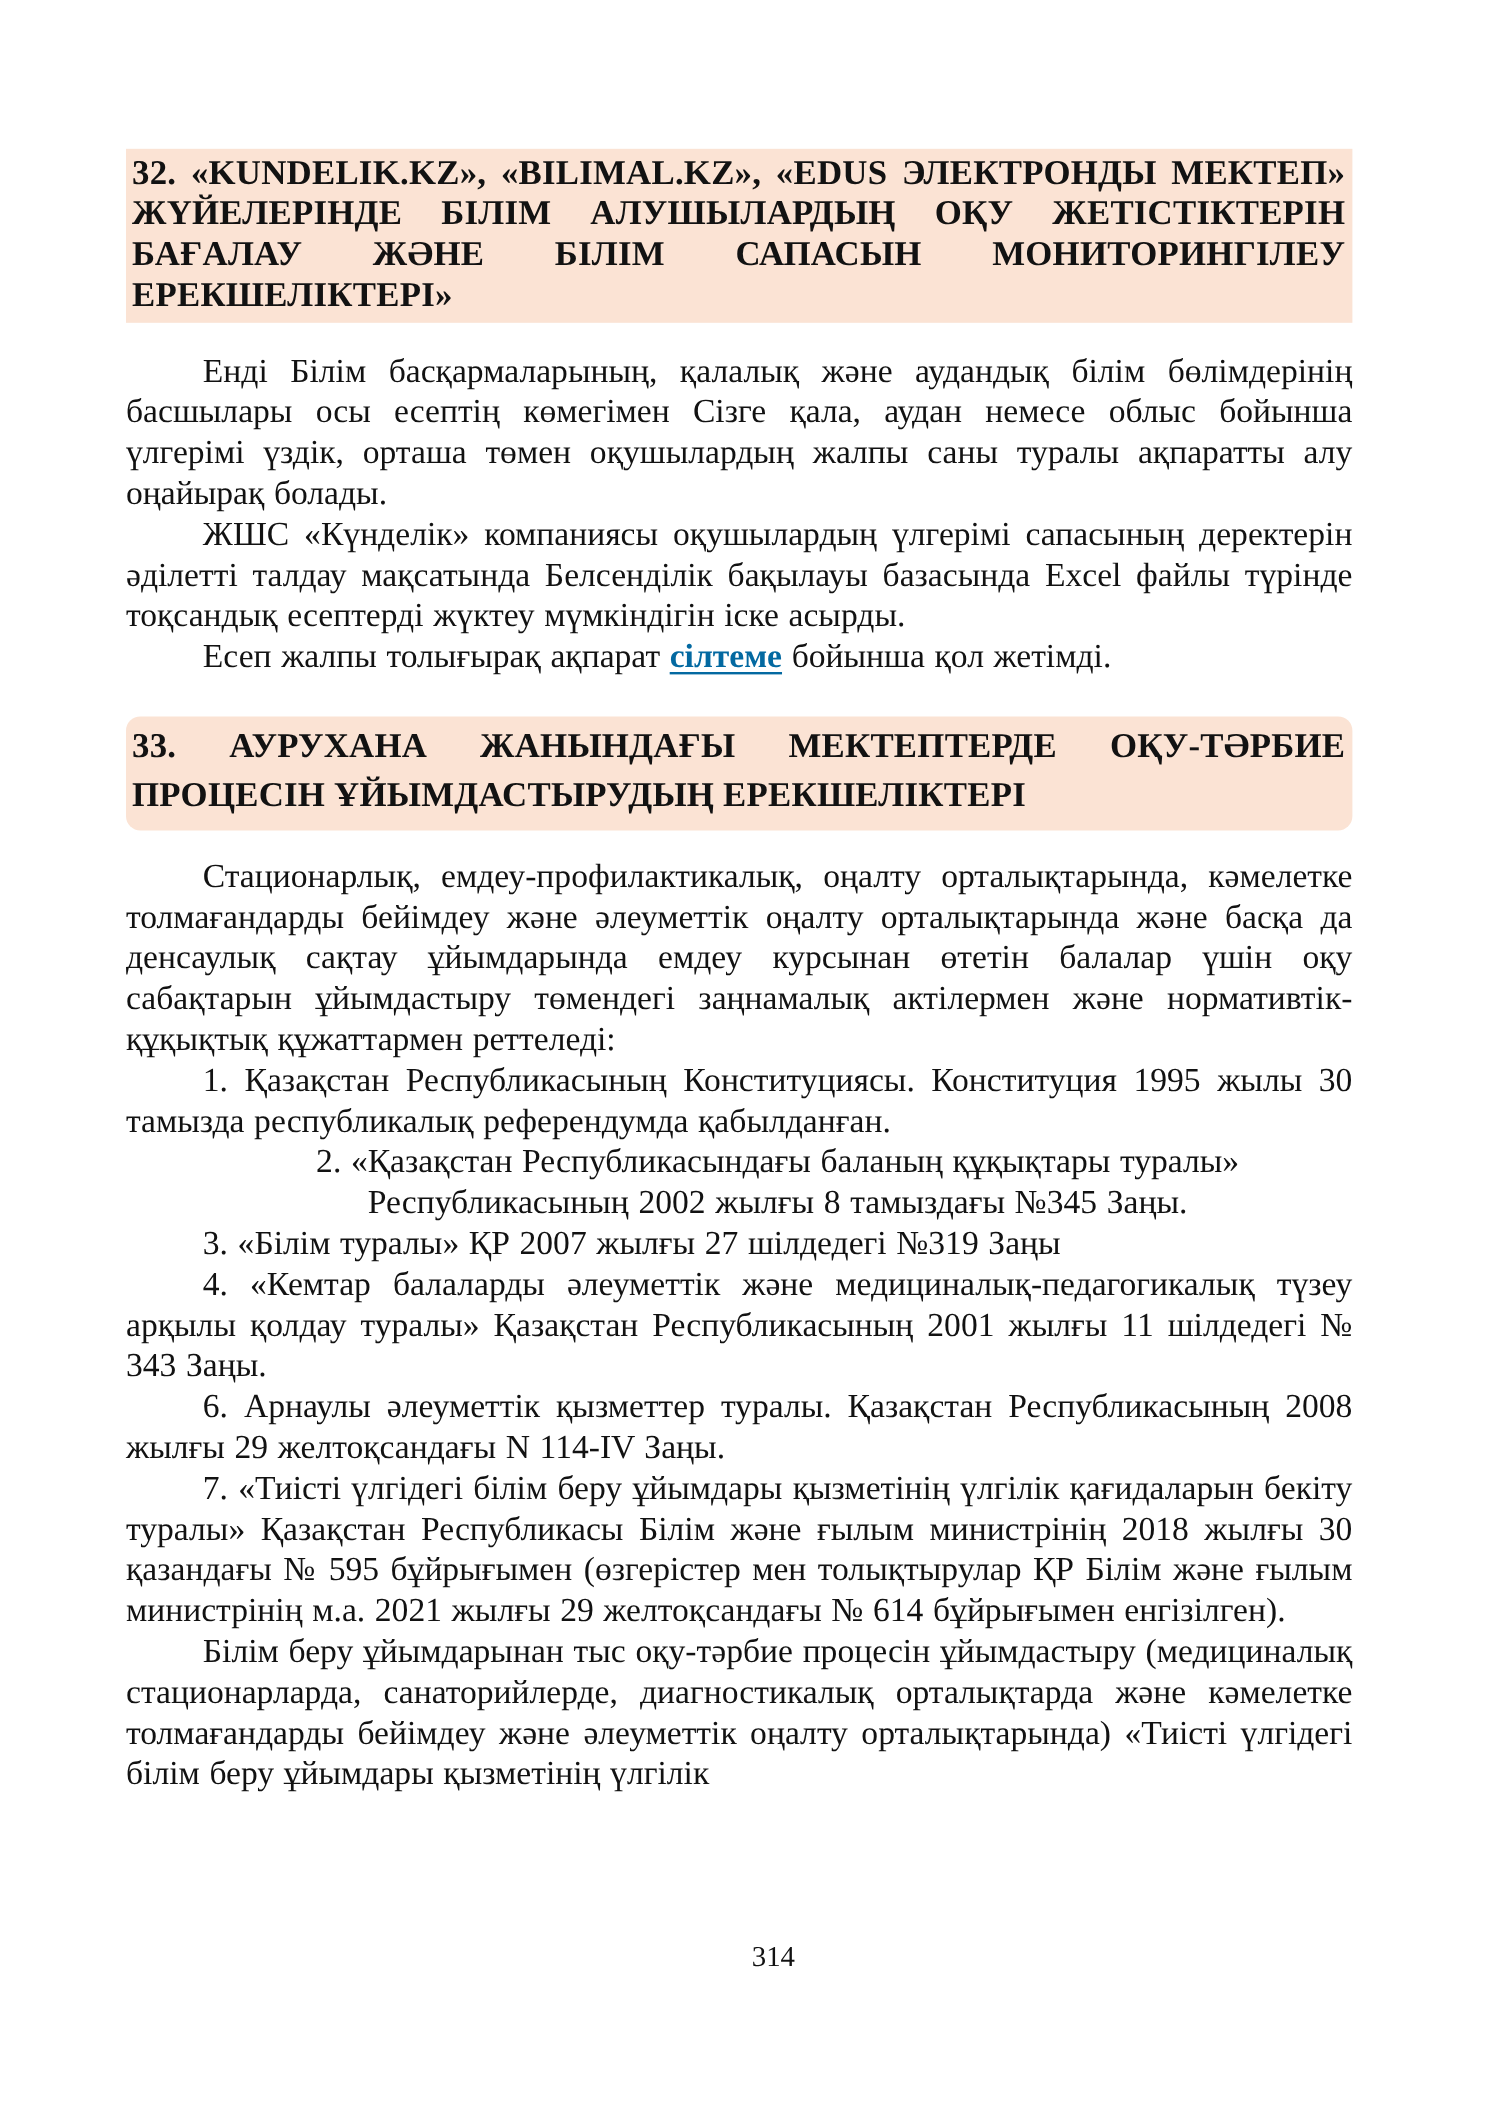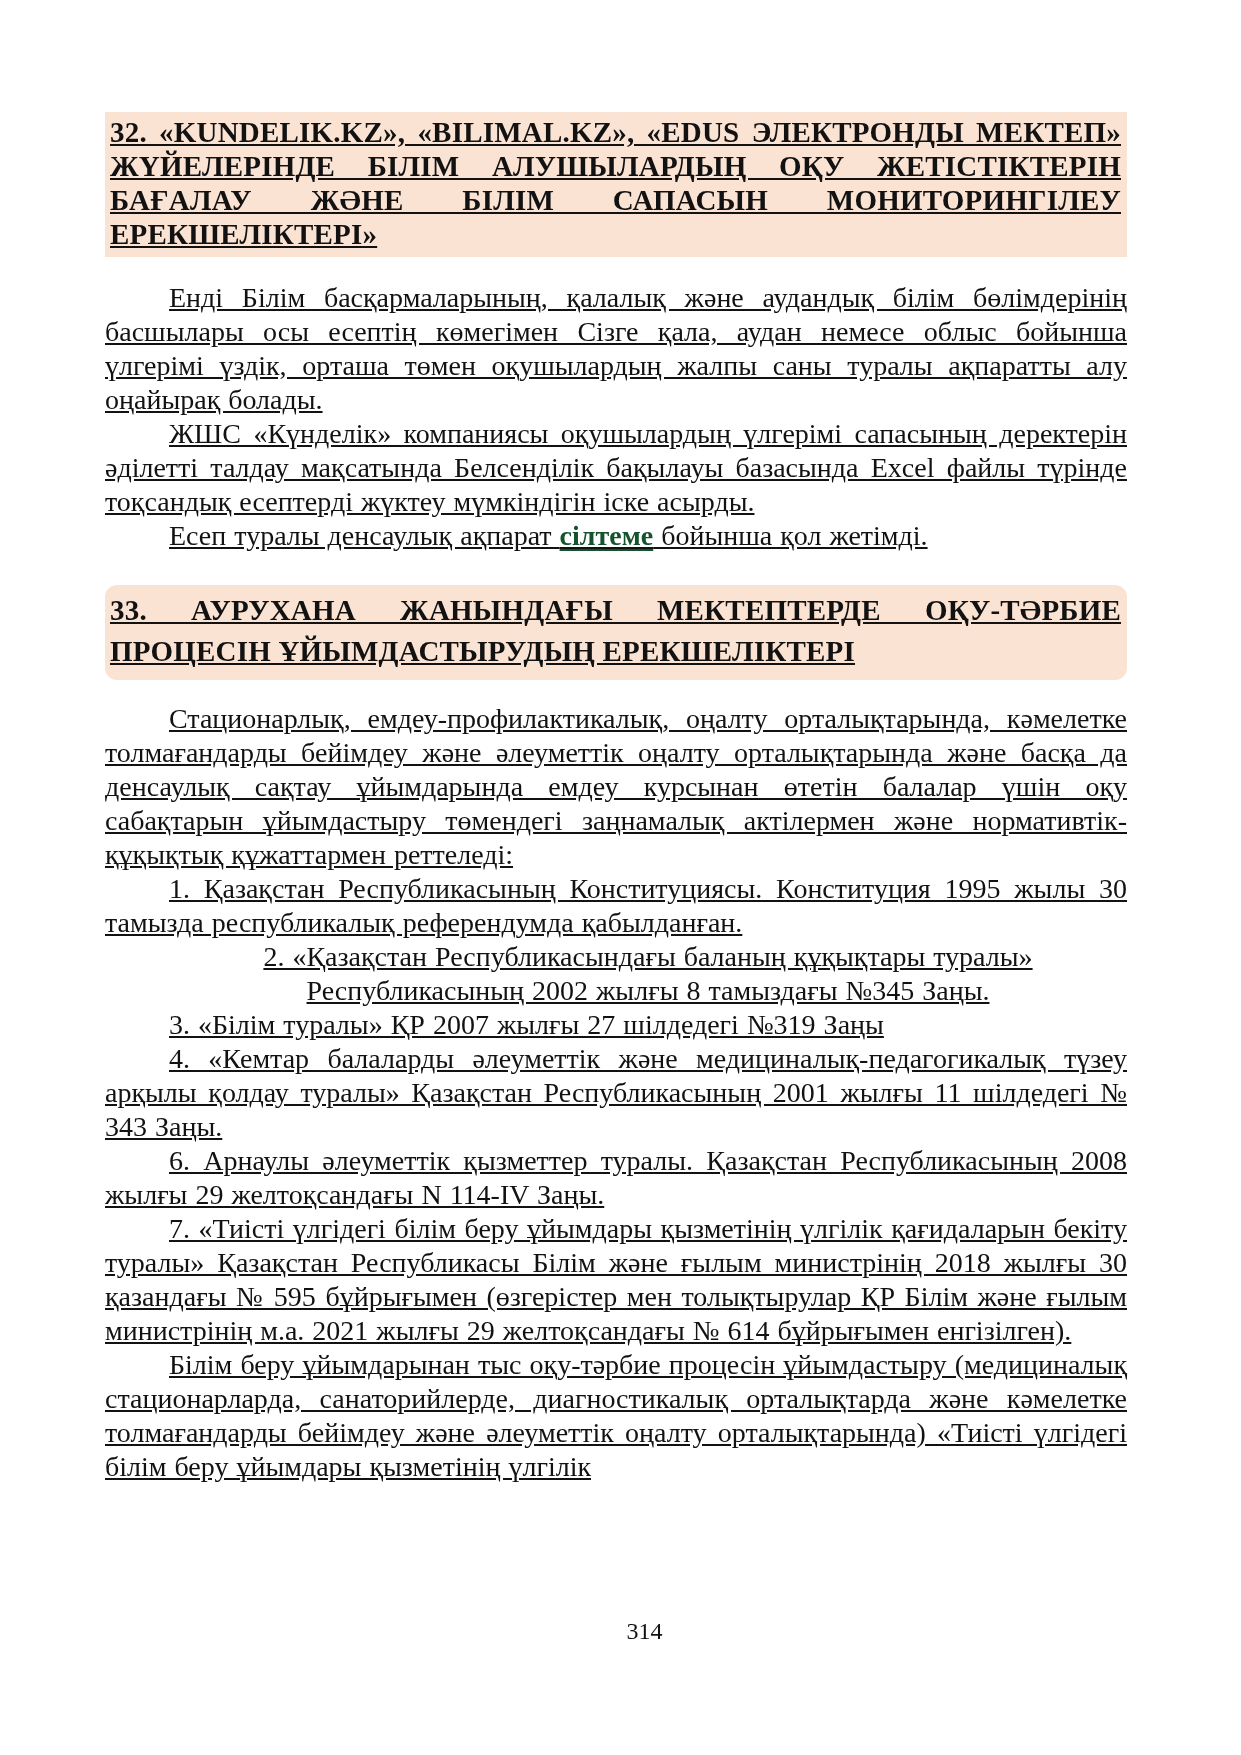--- a/index.html
+++ b/index.html
@@ -9,23 +9,22 @@
     height: 1755px;
     margin: 0 auto;
     background: #ffffff;
     font-family: "Liberation Serif", "DejaVu Serif", serif;
     color: #121212;
     overflow: hidden;
   }
   .content {
     position: absolute;
     left: 105px;
-    top: 112px;
+    top: 124px;
     width: 1022px;
-    text-decoration: underline;
   }
   .sec-heading {
     background: #fbe3d4;
     font-weight: bold;
     font-size: 29px;
     line-height: 34px;
     text-align: justify;
     padding: 3px 6px 6px 5px;
     letter-spacing: 0.2px;
   }
@@ -46,21 +45,21 @@
   .para.hang {
     text-indent: 0;
     padding-left: 64px;
     text-align: center;
   }
   .gap-after-h32 { height: 24px; }
   .gap-before-h33 { height: 32px; }
   .gap-after-h33 { height: 22px; }
   a.doc-link {
     font-weight: bold;
-    color: #14532d;
+    color: #0369a1;
     text-decoration: underline;
     text-decoration-thickness: 2px;
     text-underline-offset: 4px;
     cursor: pointer;
   }
   .page-number {
     position: absolute;
     left: 0;
     right: 0;
     top: 1618px;
@@ -75,21 +74,21 @@
 
 <div class="page">
   <div class="content">
 
     <div class="sec-heading">32. «KUNDELIK.KZ», «BILIMAL.KZ», «EDUS ЭЛЕКТРОНДЫ МЕКТЕП» ЖҮЙЕЛЕРІНДЕ БІЛІМ АЛУШЫЛАРДЫҢ ОҚУ ЖЕТІСТІКТЕРІН БАҒАЛАУ ЖӘНЕ БІЛІМ САПАСЫН МОНИТОРИНГІЛЕУ ЕРЕКШЕЛІКТЕРІ»</div>
 
     <div class="gap-after-h32"></div>
 
     <p class="para">Енді Білім басқармаларының, қалалық және аудандық білім бөлімдерінің басшылары осы есептің көмегімен Сізге қала, аудан немесе облыс бойынша үлгерімі үздік, орташа төмен оқушылардың жалпы саны туралы ақпаратты алу оңайырақ болады.</p>
     <p class="para">ЖШС «Күнделік» компаниясы оқушылардың үлгерімі сапасының деректерін әділетті талдау мақсатында Белсенділік бақылауы базасында Excel файлы түрінде тоқсандық есептерді жүктеу мүмкіндігін іске асырды.</p>
-    <p class="para"><span>Есеп туралы денсаулық ақпарат </span><a class="doc-link">сілтеме</a><span> бойынша қол жетімді.</span></p>
+    <p class="para"><span>Есеп жалпы толығырақ ақпарат </span><a class="doc-link">сілтеме</a><span> бойынша қол жетімді.</span></p>
 
     <div class="gap-before-h33"></div>
 
     <div class="sec-heading second">33. АУРУХАНА ЖАНЫНДАҒЫ МЕКТЕПТЕРДЕ ОҚУ-ТӘРБИЕ ПРОЦЕСІН ҰЙЫМДАСТЫРУДЫҢ ЕРЕКШЕЛІКТЕРІ</div>
 
     <div class="gap-after-h33"></div>
 
     <p class="para">Стационарлық, емдеу-профилактикалық, оңалту орталықтарында, кәмелетке толмағандарды бейімдеу және әлеуметтік оңалту орталықтарында және басқа да денсаулық сақтау ұйымдарында емдеу курсынан өтетін балалар үшін оқу сабақтарын ұйымдастыру төмендегі заңнамалық актілермен және нормативтік-құқықтық құжаттармен реттеледі:</p>
 
     <p class="para">1. Қазақстан Республикасының Конституциясы. Конституция 1995 жылы 30 тамызда республикалық референдумда қабылданған.</p>

